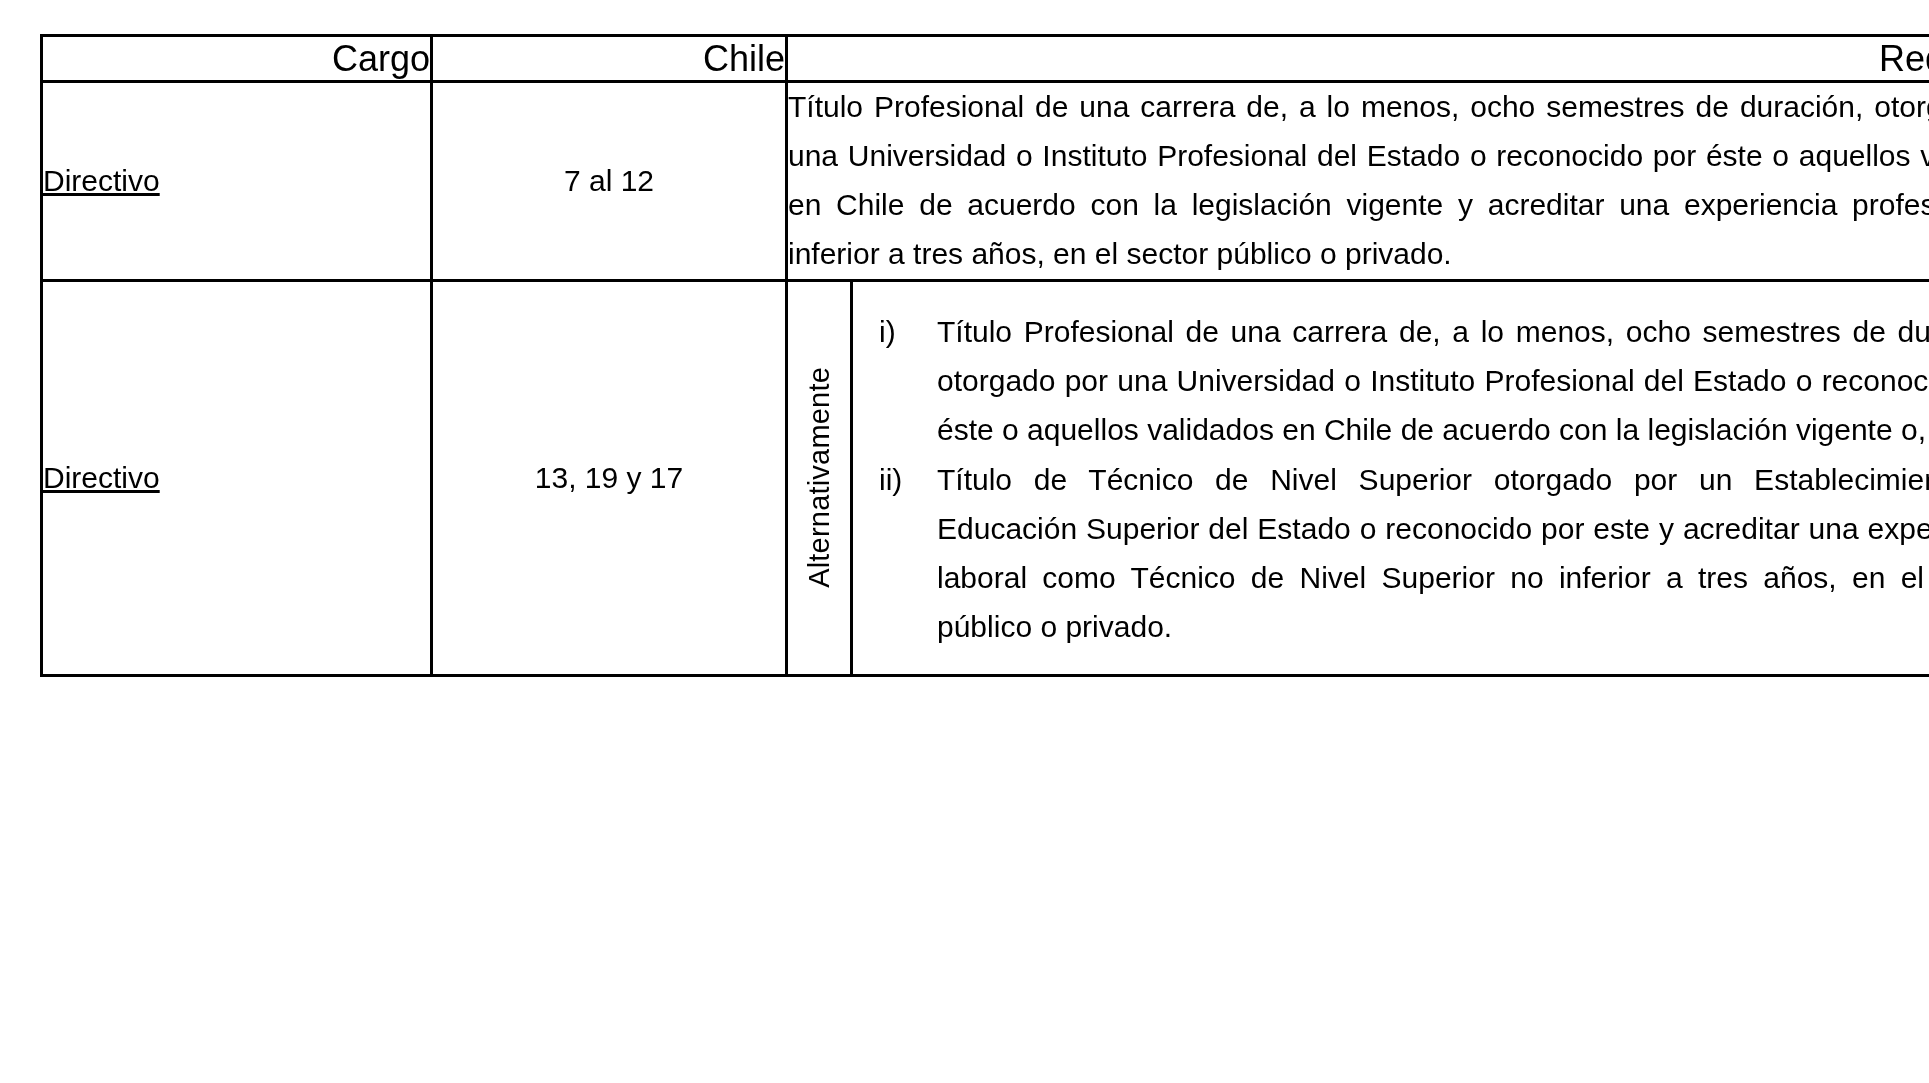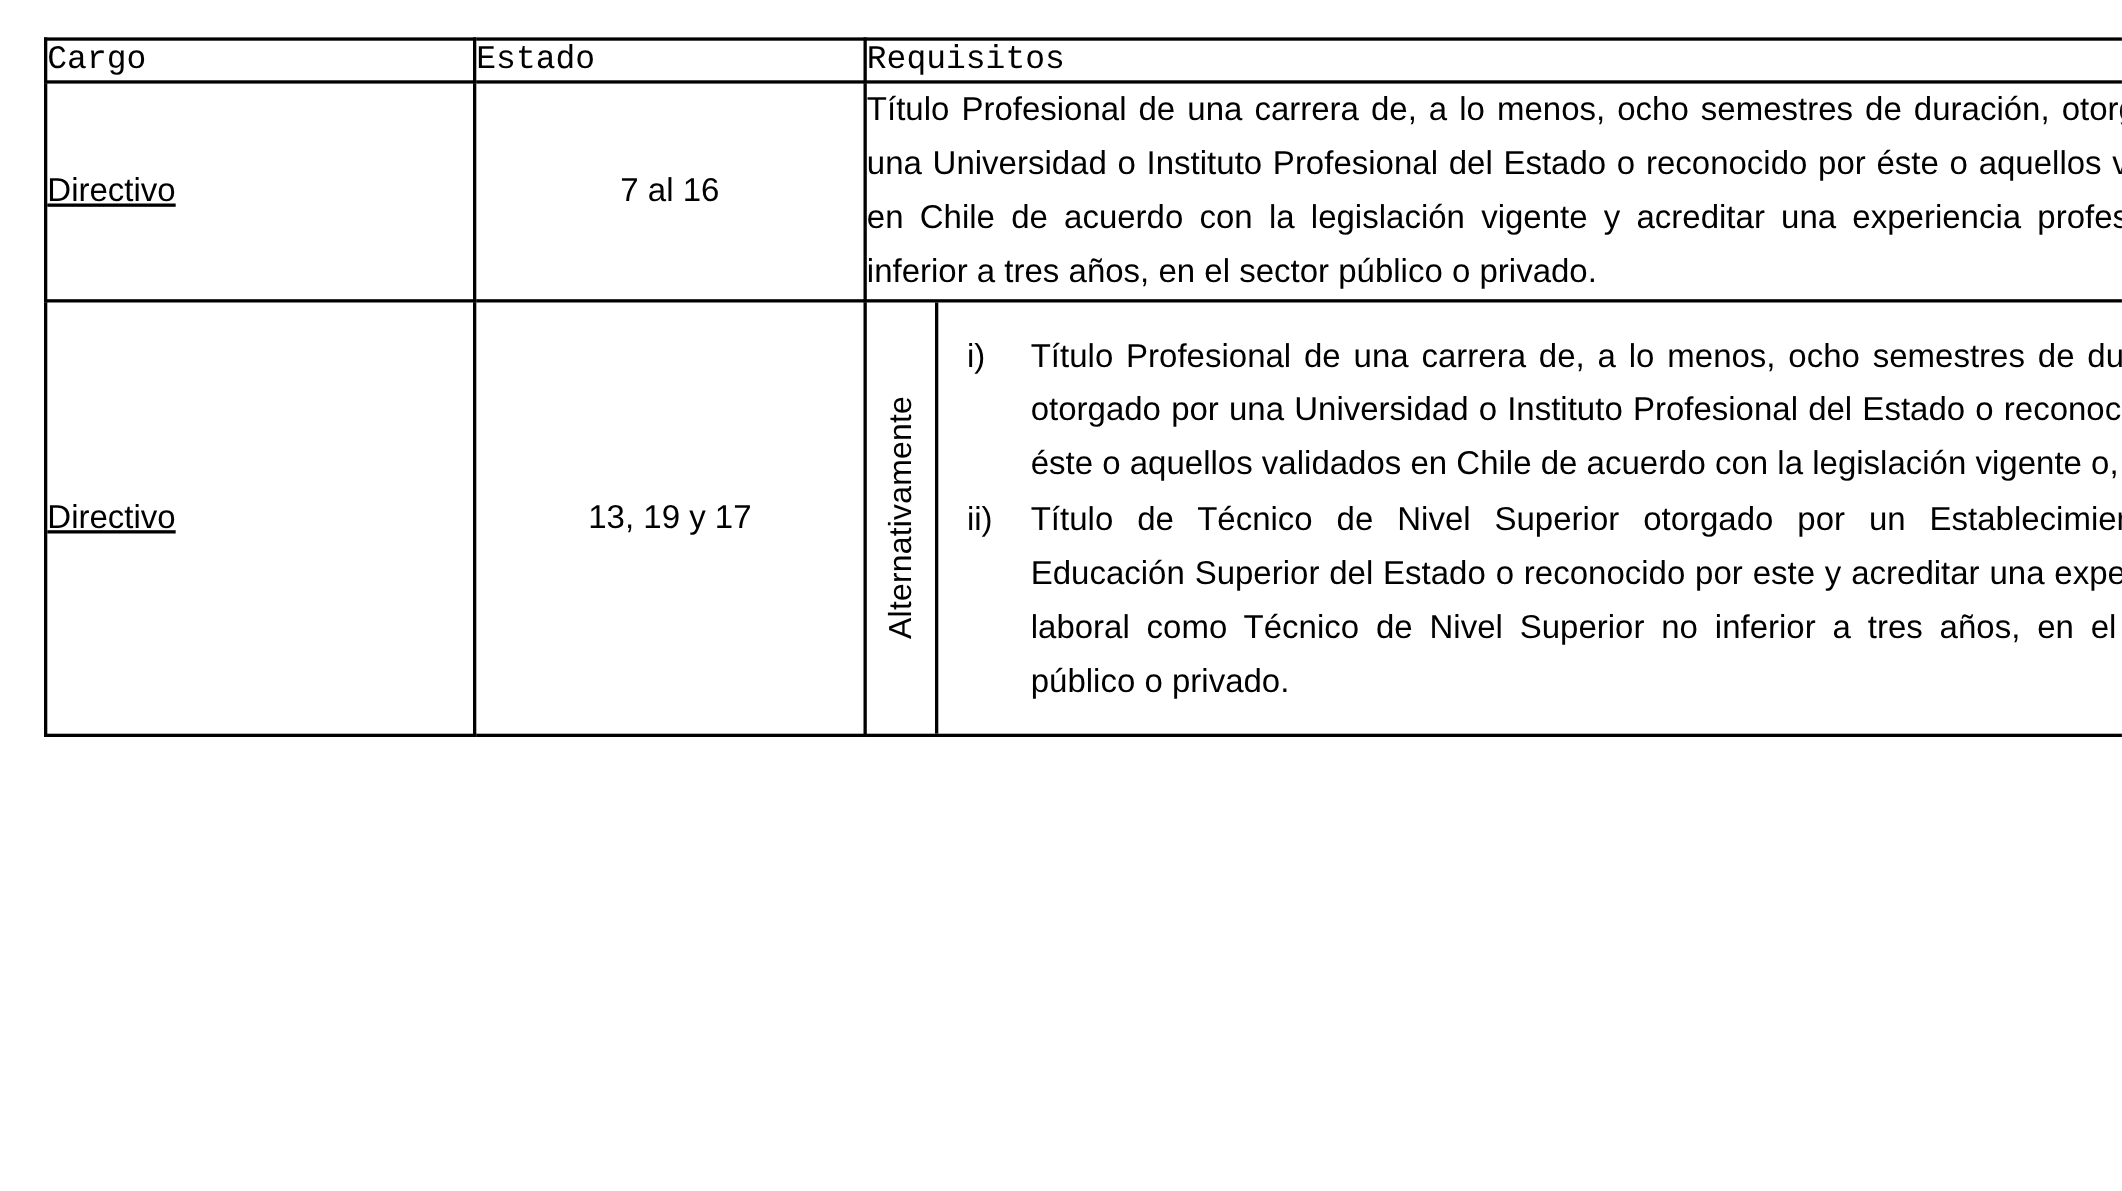--- a/index.html
+++ b/index.html
@@ -37,26 +37,25 @@
     border: 3px solid #000000;
     vertical-align: middle;
     padding: 0;
     background: #ffffff;
   }
   .col-cargo { width: 390px; }
   .col-grado { width: 355px; }
   .col-req   { width: 1262px; }
 
   .head-cell {
-    text-align: left;
+    text-align: right;
     font-weight: normal;
-    font-size: 30px;
+    font-size: 36px;
     padding: 14px 6px 16px 6px;
     line-height: 1.2;
-    font-family: Liberation Mono, monospace;
   }
   .cargo-cell {
     font-size: 30px;
     padding: 10px 0 10px 18px;
     text-align: left;
     text-decoration: underline;
   }
   .grado-cell {
     font-size: 30px;
     text-align: center;
@@ -140,28 +139,28 @@
   <div class="table-wrap">
     <table class="req-table">
       <colgroup>
         <col class="col-cargo">
         <col class="col-grado">
         <col class="col-req">
       </colgroup>
       <thead>
         <tr>
           <th class="head-cell col-cargo">Cargo</th>
-          <th class="head-cell col-grado">Estado</th>
+          <th class="head-cell col-grado">Chile</th>
           <th class="head-cell col-req">Requisitos</th>
         </tr>
       </thead>
       <tbody>
         <tr>
           <td class="cargo-cell">Directivo</td>
-          <td class="grado-cell">7 al 16</td>
+          <td class="grado-cell">7 al 12</td>
           <td class="req-cell">
             <p>Título Profesional de una carrera de, a lo menos, ocho semestres de duración, otorgado por una Universidad o Instituto Profesional del Estado o reconocido por éste o aquellos validados en Chile de acuerdo con la legislación vigente y acreditar una experiencia profesional no inferior a tres años, en el sector público o privado.</p>
           </td>
         </tr>
         <tr>
           <td class="cargo-cell">Directivo</td>
           <td class="grado-cell">13, 19 y 17</td>
           <td class="req-cell alt-cell">
             <div class="alt-row-inner">
               <div class="alt-label-col">

